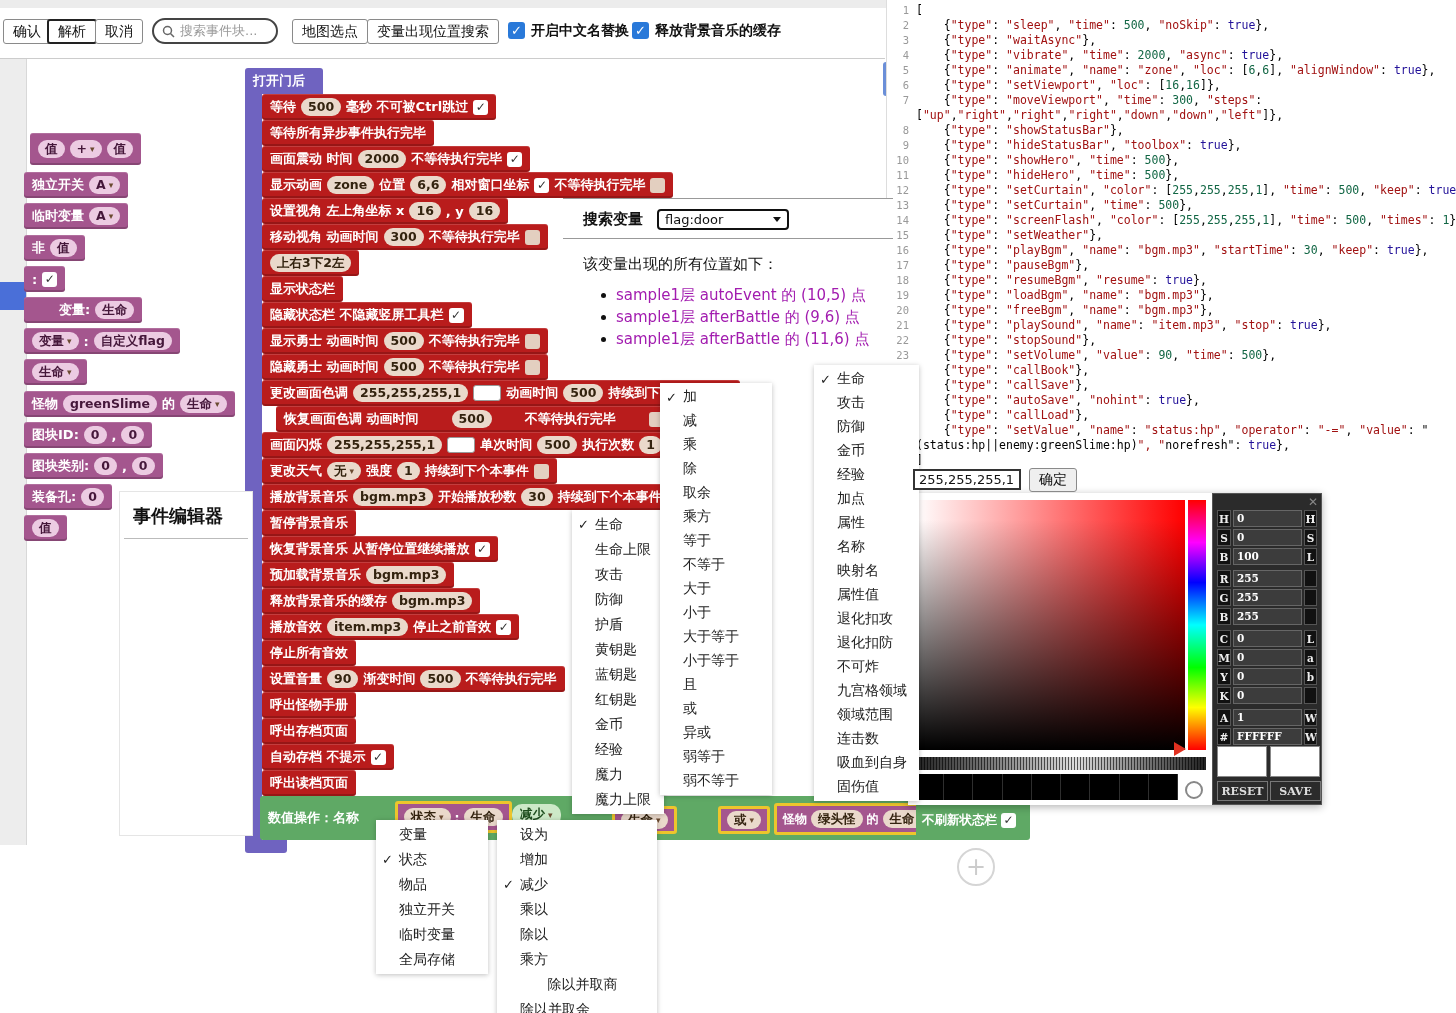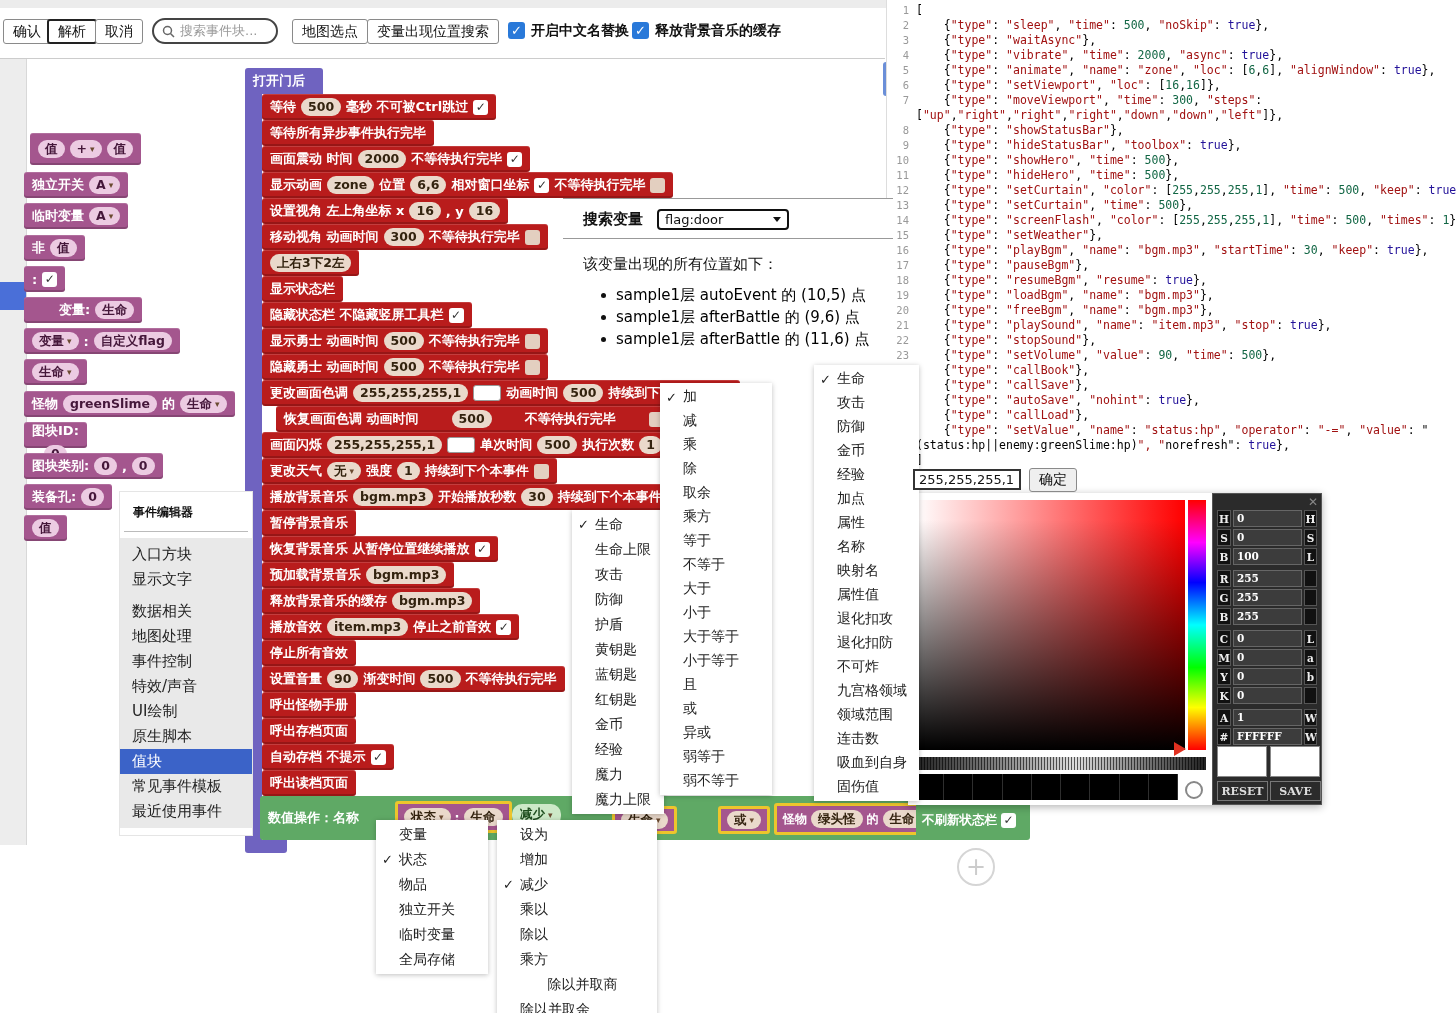--- a/index.html
+++ b/index.html
@@ -44,37 +44,37 @@
             color:#fff;font-size:13px;font-weight:bold;display:flex;align-items:center;padding:0 8px;box-sizing:border-box;z-index:2;}
   .gpiece{position:absolute;z-index:2;display:inline-flex;align-items:center;gap:4px;height:28px;padding:0 6px;
           border-radius:3px;color:#fff;font-size:12.5px;font-weight:bold;white-space:nowrap;box-sizing:border-box;}
   .gpiece.m{background:#a4568e;}
   .ybord{border:3px solid #edc52c;}
   .lgpill{background:#cde9c8;color:#1e4d1e;border-radius:10px;padding:0 8px;height:22px;display:inline-flex;
           align-items:center;font-size:12.5px;font-weight:bold;}
   
   .sidepanel{position:absolute;left:120px;top:492px;width:132px;height:343px;background:#fff;z-index:4;
              box-shadow:0 0 0 1px #e5e5e5;}
-  .sp-title{font-size:12px;font-weight:bold;color:#111;padding:12px 0 10px 13px;}
+  .sp-title{font-size:18px;font-weight:bold;color:#111;padding:12px 0 10px 13px;}
   .sp-hr{height:1px;background:#bbb;margin:0 4px;}
   .sp-list{background:#e9e9e9;margin-top:6px;padding:4px 0;}
   .sp-item{height:25px;line-height:25px;font-size:15px;color:#222;padding-left:12px;white-space:nowrap;}
   .sp-item.sel{background:#3b63c8;color:#fff;}
   .sp-item.gap{margin-bottom:7px;}
   
   .searchpanel{position:absolute;left:563px;top:198px;width:330px;height:178px;background:#fff;z-index:4;
                border-top:1px solid #999;}
   .sv-row{display:flex;align-items:center;gap:14px;padding:10px 0 8px 20px;}
   .sv-title{font-size:15px;font-weight:bold;color:#111;}
   .sv-select{width:132px;height:21px;border:2px solid #111;border-radius:4px;display:flex;align-items:center;
              justify-content:space-between;padding:0 6px;font-size:13px;color:#111;box-sizing:border-box;}
   .sv-chev{width:0;height:0;border-left:4px solid transparent;border-right:4px solid transparent;border-top:5px solid #111;}
   .sv-hr{height:1px;background:#999;}
   .sv-desc{font-size:15px;color:#111;padding:16px 0 10px 20px;}
-  .sv-li{font-size:15px;color:#000000;padding-left:38px;height:22px;line-height:22px;display:flex;align-items:center;gap:10px;}
+  .sv-li{font-size:15px;color:#a21caf;padding-left:38px;height:22px;line-height:22px;display:flex;align-items:center;gap:10px;}
   .sv-dot{width:5px;height:5px;border-radius:50%;background:#111;flex:none;}
   
   .menu{position:absolute;background:#fff;box-shadow:0 1px 5px rgba(0,0,0,.25);padding:2px 0;z-index:6;}
   .mi{display:flex;align-items:center;padding:0 12px 0 6px;font-size:14px;color:#222;white-space:nowrap;}
   .mi .chk{width:17px;flex:none;color:#222;font-size:13px;}
   
   .codepane{position:absolute;left:886px;top:0;width:570px;height:494px;background:#fff;border-left:1px solid #ddd;
             font-family:"DejaVu Sans Mono",monospace;font-size:11.5px;line-height:15px;padding-top:3px;box-sizing:border-box;}
   .cl{display:flex;}
   .ln{width:22px;text-align:right;color:#999;padding-right:7px;flex:none;font-size:10.5px;}
@@ -186,21 +186,21 @@
       </div>
       <div class="brow magenta" style="left: 24px; top: 359px;">
         <span class="pill">生命<span class="crt">▾</span></span>
       </div>
       <div class="brow magenta" style="left: 24px; top: 391px;">
         <span>怪物</span>
         <span class="pill">greenSlime</span>
         <span>的</span>
         <span class="pill">生命<span class="crt">▾</span></span>
       </div>
-      <div class="brow magenta" style="left: 24px; top: 422px; flex-direction: column;">
+      <div class="brow magenta" style="left: 24px; top: 422px;">
         <span>图块ID:</span>
         <span class="pill">0</span>
         <span>,</span>
         <span class="pill">0</span>
       </div>
       <div class="brow magenta" style="left: 24px; top: 453px;">
         <span>图块类别:</span>
         <span class="pill">0</span>
         <span>,</span>
         <span class="pill">0</span>
@@ -383,33 +383,20 @@
       </div>
       <div class="gpiece" style="left: 916px; top: 802px; height: 36px; background: rgb(95, 169, 101);">
         <span>不刷新状态栏</span>
         <span class="cb">✓</span>
       </div>
     </div>
 
   <div class="sidepanel">
     <div class="sp-title">事件编辑器</div>
     <div class="sp-hr"></div>
-    <div class="sp-list" id="sidebar-list">
-        <div class="sp-item">入口方块</div>
-        <div class="sp-item gap">显示文字</div>
-        <div class="sp-item">数据相关</div>
-        <div class="sp-item">地图处理</div>
-        <div class="sp-item">事件控制</div>
-        <div class="sp-item">特效/声音</div>
-        <div class="sp-item">UI绘制</div>
-        <div class="sp-item">原生脚本</div>
-        <div class="sp-item sel">值块</div>
-        <div class="sp-item">常见事件模板</div>
-        <div class="sp-item">最近使用事件</div>
-      </div>
   </div>
 
   <div class="searchpanel">
     <div class="sv-row">
       <span class="sv-title">搜索变量</span>
       <span class="sv-select">
         <span>flag:door</span>
         <span class="sv-chev"></span>
       </span>
     </div>

